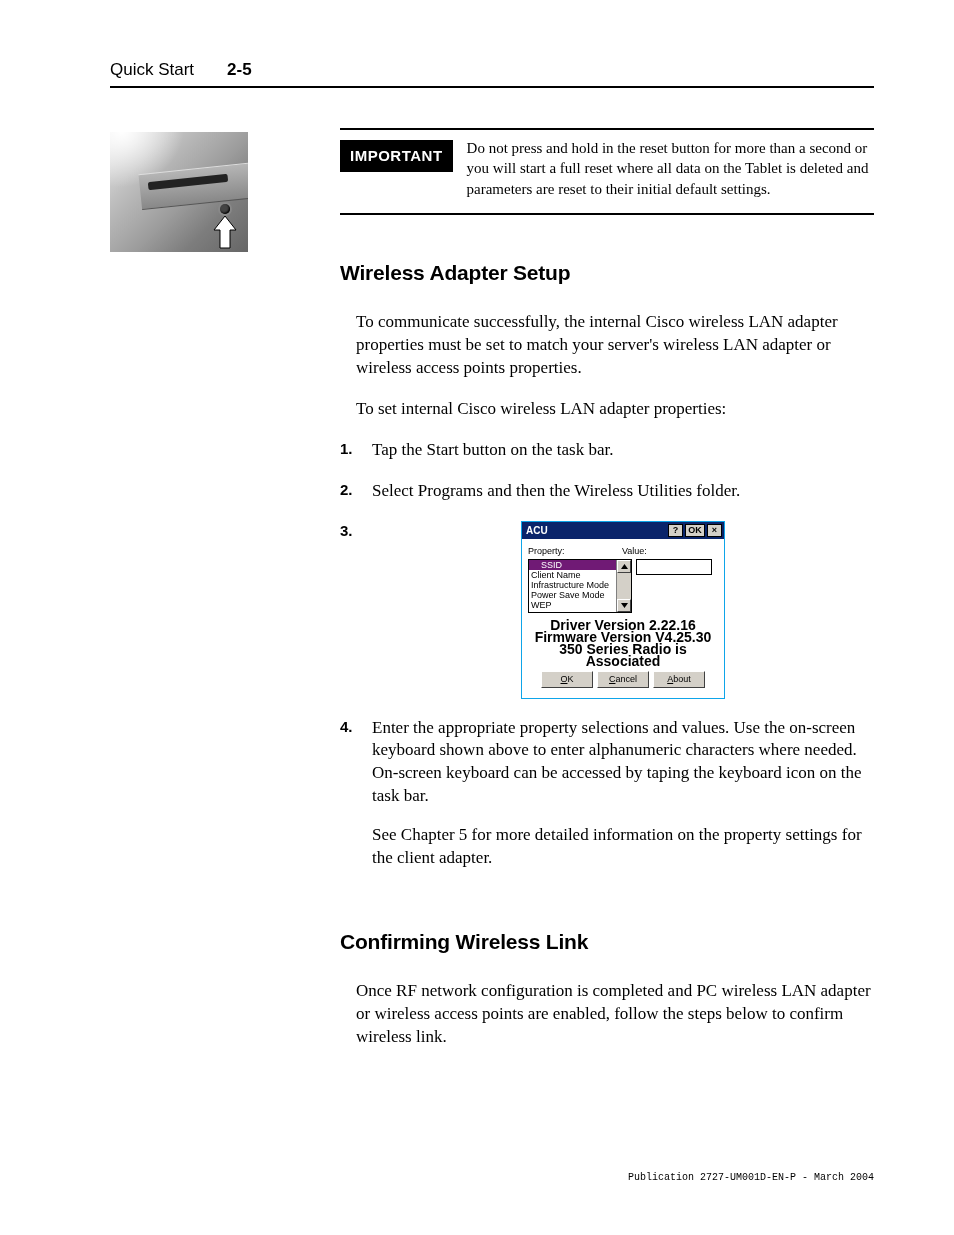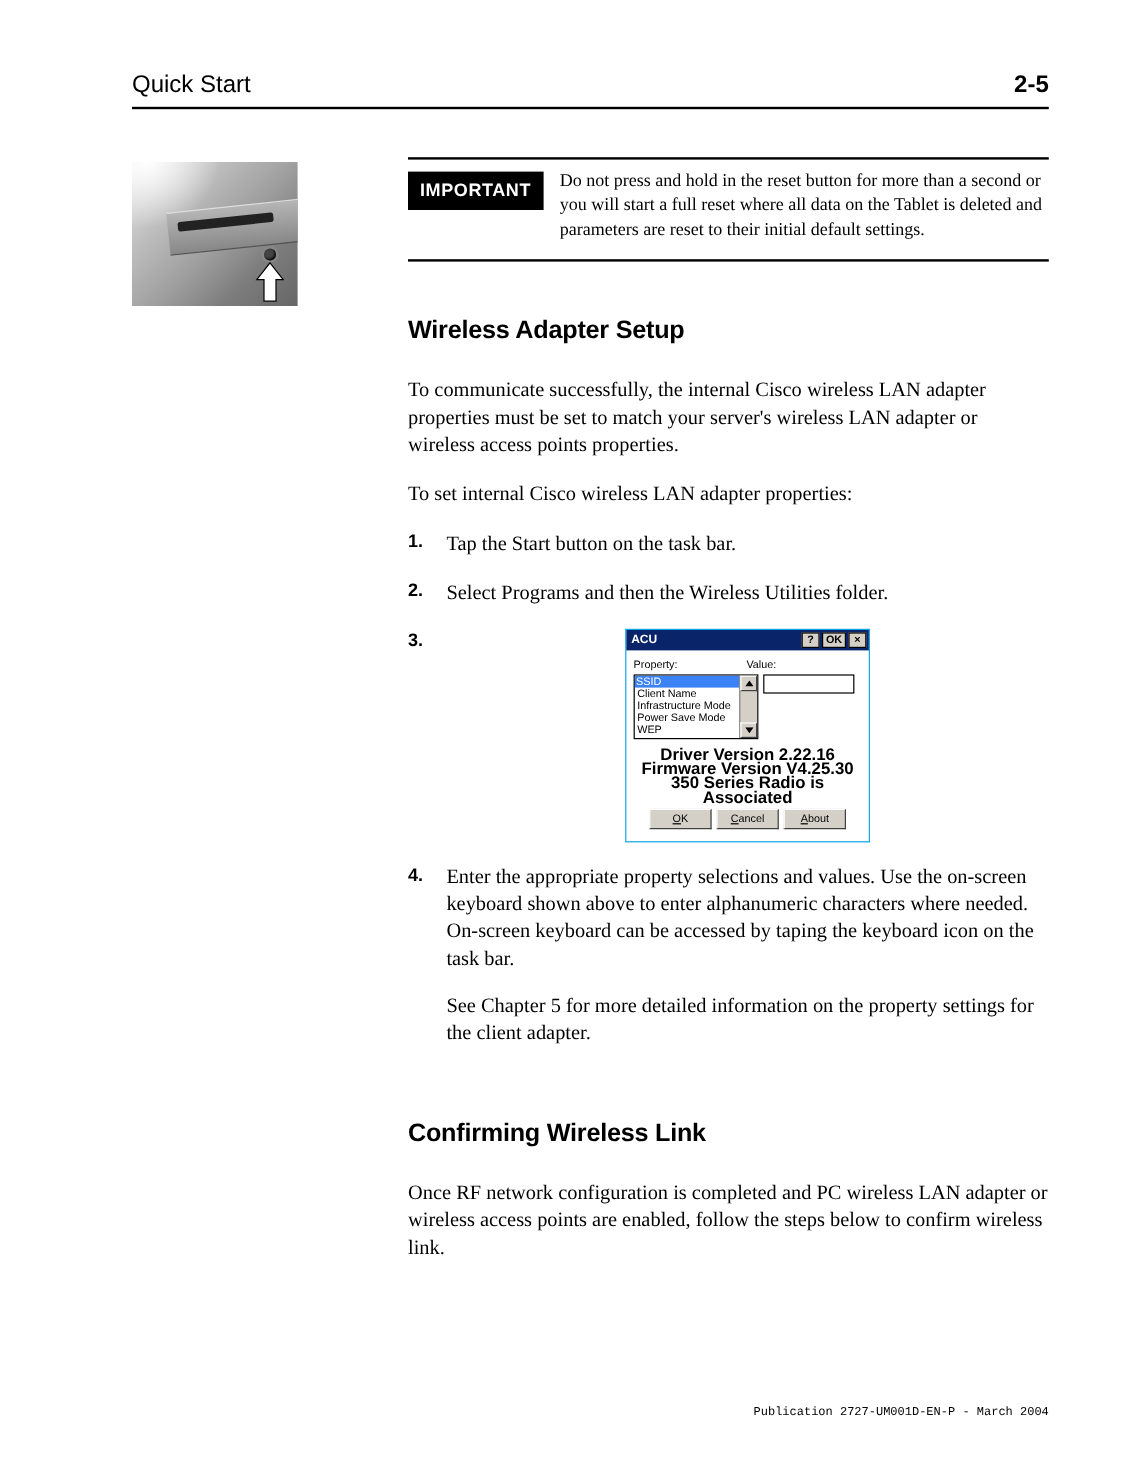--- a/index.html
+++ b/index.html
@@ -11,25 +11,25 @@
   }
   .page {
     width: 954px;
     height: 1235px;
     position: relative;
     box-sizing: border-box;
     padding: 60px 80px 40px 110px;
   }
   .header-row {
     display: flex;
-    justify-content: space-between;
+    justify-content: flex-start;
     align-items: baseline;
-    font-size: 20px;
+    font-size: 17px;
     margin-bottom: 6px;
-    gap: 20px;
+    gap: 33px;
   }
   .header-page {
     font-weight: bold;
     font-family: Arial, Helvetica, sans-serif;
   }
   .header-section {
     font-family: Arial, Helvetica, sans-serif;
   }
   .header-rule {
     border-top: 2px solid #000;
@@ -127,21 +127,21 @@
 
   h2.section {
     font-family: Arial, Helvetica, sans-serif;
     font-size: 21px;
     letter-spacing: -0.2px;
     font-weight: bold;
     margin: 44px 0 24px 0;
   }
   h2.section.mt60 { margin-top: 58px; }
 
-  p.body { margin: 0 0 18px 0; }
+  p.body { margin: 0 0 18px 16px; }
 
   ol.steps {
     list-style: none;
     padding: 0;
     margin: 0;
     counter-reset: step;
   }
   ol.steps > li {
     counter-increment: step;
     position: relative;
@@ -230,23 +230,23 @@
     background: #fff;
     overflow: hidden;
   }
   .listbox-items {
     position: absolute;
     left: 0; top: 0; right: 14px; bottom: 0;
     font-size: 9px;
     line-height: 10px;
   }
   .listbox-sel {
-    background: #3b82f6;
+    background: #701a75;
     color: #fff;
-    padding: 0 1px;
+    padding: 0 12px;
   }
   .listbox-item { padding: 0 2px; }
   .list-scroll {
     position: absolute;
     right: 0; top: 0; bottom: 0;
     width: 14px;
     background: #d4d0c8;
     border-left: 1px solid #808080;
     display: flex;
     flex-direction: column;

